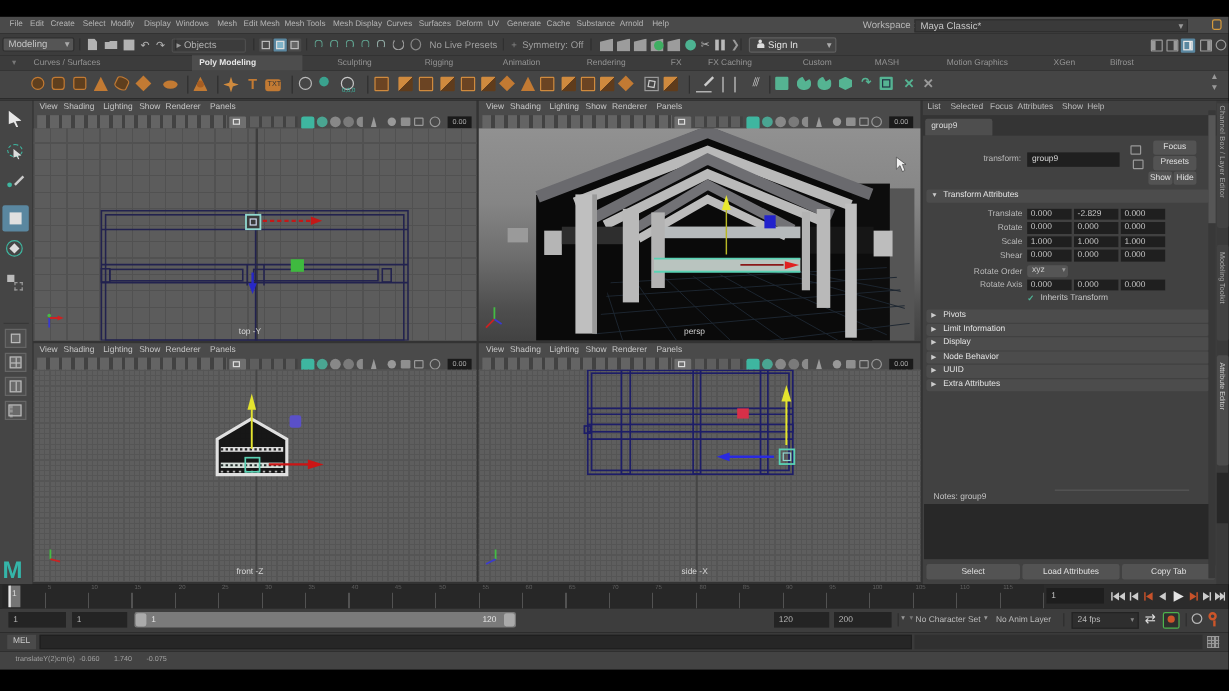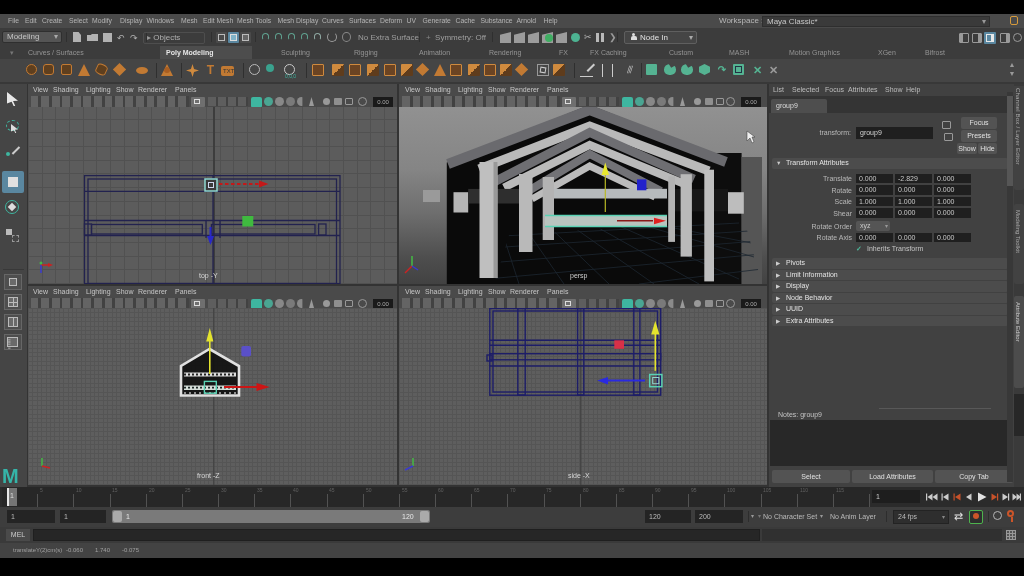--- a/index.html
+++ b/index.html
@@ -88,40 +88,40 @@
       </div>
     <div class="abs" style="left:255px;top:4px;width:1px;height:10px;background:#2f2f2f;"></div>
 
     <div class="abs" style="left:262px;top:5px;width:7px;height:7px;border:1.5px solid #5fa08e;border-radius:50% 50% 2px 2px;border-bottom-color:transparent;"></div>
     <div class="abs" style="left:275px;top:5px;width:7px;height:7px;border:1.5px solid #5fa08e;border-radius:50% 50% 2px 2px;border-bottom-color:transparent;"></div>
     <div class="abs" style="left:288px;top:5px;width:7px;height:7px;border:1.5px solid #5fa08e;border-radius:50% 50% 2px 2px;border-bottom-color:transparent;"></div>
     <div class="abs" style="left:301px;top:5px;width:7px;height:7px;border:1.5px solid #5fa08e;border-radius:50% 50% 2px 2px;border-bottom-color:transparent;"></div>
     <div class="abs" style="left:314px;top:5px;width:7px;height:7px;border:1.5px solid #8fa8a2;border-radius:50% 50% 2px 2px;border-bottom-color:transparent;"></div>
     <div class="abs" style="left:327px;top:4px;width:10px;height:10px;border:1.5px solid #9c9c9c;border-radius:50%;border-top-color:transparent;"></div>
     <div class="abs" style="left:342px;top:4px;width:9px;height:10px;border:1.5px solid #888;border-radius:50%;"></div>
-    <div class="abs" style="left:358px;top:4px;line-height:11px;color:#9f9f9f;">No Extra Surface</div>
+    <div class="abs" style="left:358px;top:4px;line-height:11px;color:#9f9f9f;">No Live Presets</div>
     <div class="abs" style="left:419px;top:4px;width:1px;height:10px;background:#2f2f2f;"></div>
     <div class="abs" style="left:426px;top:4px;line-height:11px;color:#9f9f9f;"><span style="color:#888;">+</span>&nbsp; Symmetry: Off</div>
     <div class="abs" style="left:492px;top:4px;width:1px;height:10px;background:#2f2f2f;"></div>
 
     <div class="abs" style="left:500px;top:4px;width:11px;height:11px;background:#9c9c9c;clip-path:polygon(0 25%,100% 0,100% 100%,0 100%);"></div>
     <div class="abs" style="left:514px;top:4px;width:11px;height:11px;background:#9c9c9c;clip-path:polygon(0 25%,100% 0,100% 100%,0 100%);"></div>
     <div class="abs" style="left:528px;top:4px;width:11px;height:11px;background:#9c9c9c;clip-path:polygon(0 25%,100% 0,100% 100%,0 100%);"></div>
     <div class="abs" style="left:542px;top:4px;width:11px;height:11px;background:#9c9c9c;clip-path:polygon(0 25%,100% 0,100% 100%,0 100%);"></div>
     <div class="abs" style="left:545px;top:6px;width:8px;height:8px;background:#3fae62;border-radius:50%;"></div>
     <div class="abs" style="left:556px;top:4px;width:11px;height:11px;background:#9c9c9c;clip-path:polygon(0 25%,100% 0,100% 100%,0 100%);"></div>
     <div class="abs" style="left:571px;top:5px;width:9px;height:9px;background:#4db392;border-radius:50%;"></div>
     <div class="abs" style="left:584px;top:4px;color:#b5b5b5;font-size:9px;line-height:11px;">✂</div>
     <div class="abs" style="left:596px;top:5px;width:2.5px;height:9px;background:#b9b9b9;"></div>
     <div class="abs" style="left:601px;top:5px;width:2.5px;height:9px;background:#b9b9b9;"></div>
     <div class="abs" style="left:609px;top:4px;color:#999;font-size:9px;line-height:11px;">❯</div>
     <div class="abs" style="left:617px;top:4px;width:1px;height:10px;background:#2f2f2f;"></div>
 
     <div class="abs" style="left:624px;top:2.5px;width:73px;height:13px;background:#454545;border:1px solid #5f5f5f;border-radius:2px;line-height:11px;">
-      <span style="display:inline-block;margin-left:5px;width:7px;height:7px;position:relative;"><span style="position:absolute;left:2px;top:0;width:3px;height:3px;background:#ddd;border-radius:50%;"></span><span style="position:absolute;left:0.5px;top:3.5px;width:6px;height:3.5px;background:#ddd;border-radius:2px 2px 0 0;"></span></span><span style="color:#e2e2e2;margin-left:3px;">Node In</span>
+      <span style="display:inline-block;margin-left:5px;width:7px;height:7px;position:relative;"><span style="position:absolute;left:2px;top:0;width:3px;height:3px;background:#ddd;border-radius:50%;"></span><span style="position:absolute;left:0.5px;top:3.5px;width:6px;height:3.5px;background:#ddd;border-radius:2px 2px 0 0;"></span></span><span style="color:#e2e2e2;margin-left:3px;">Sign In</span>
       <span style="float:right;margin-right:3px;color:#aaa;line-height:11px;">▾</span>
     </div>
 
     <div class="abs" style="left:959px;top:5px;width:10px;height:10px;border:1px solid #9a9a9a;border-radius:1px;">
         <div style="width:3px;height:8px;background:#9a9a9a;"></div>
       </div>
     <div class="abs" style="left:972px;top:5px;width:10px;height:10px;border:1px solid #9a9a9a;border-radius:1px;">
         <div style="margin-left:5px;width:3px;height:8px;background:#9a9a9a;"></div>
       </div>
     <div class="abs" style="left:984px;top:4px;width:12px;height:12px;background:#5a87a0;border-radius:1px;">

